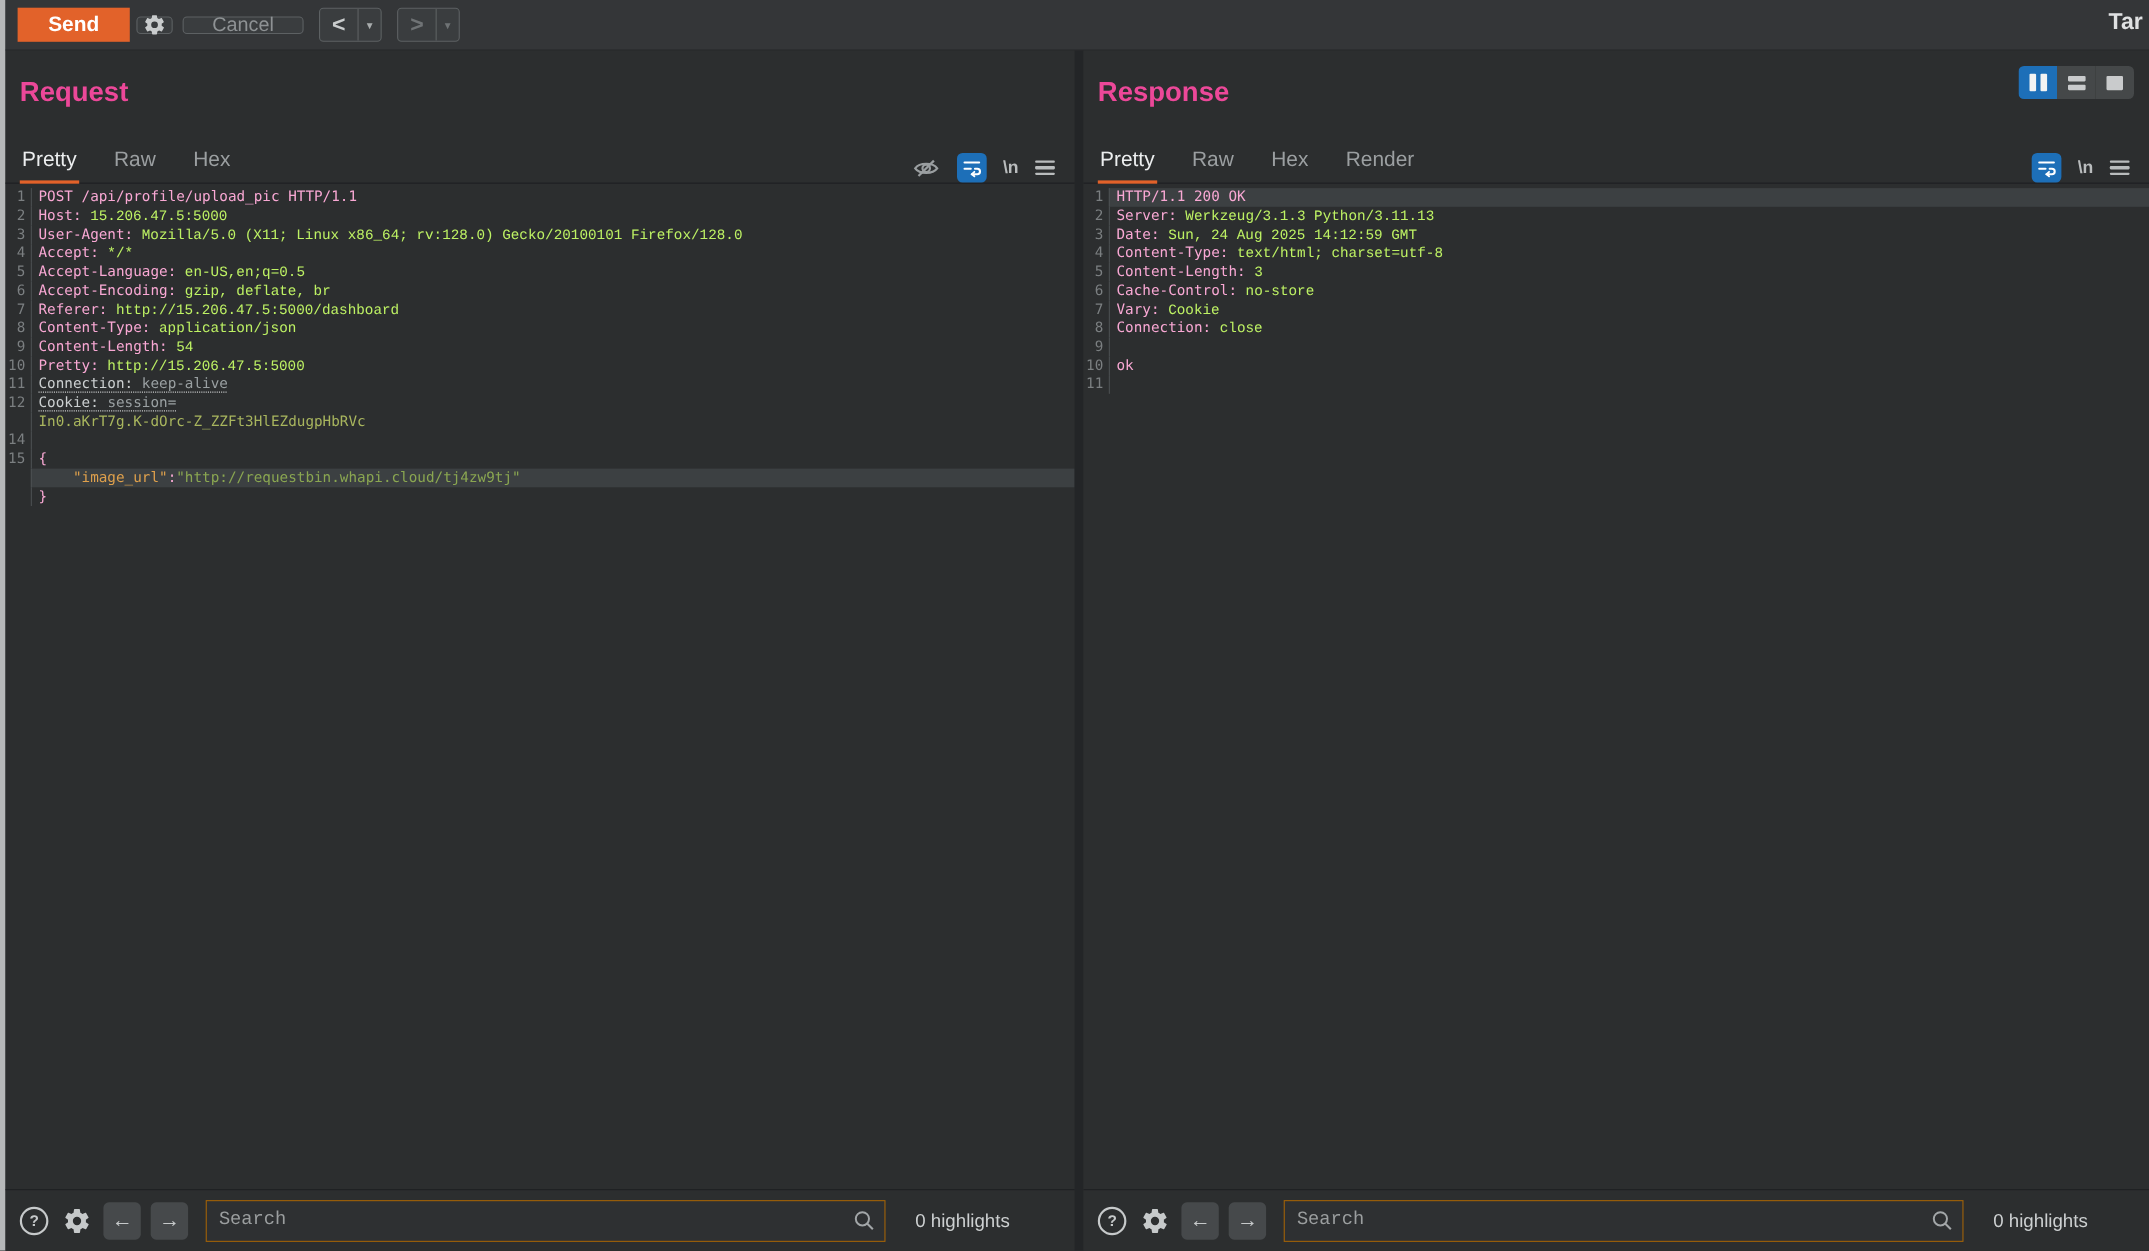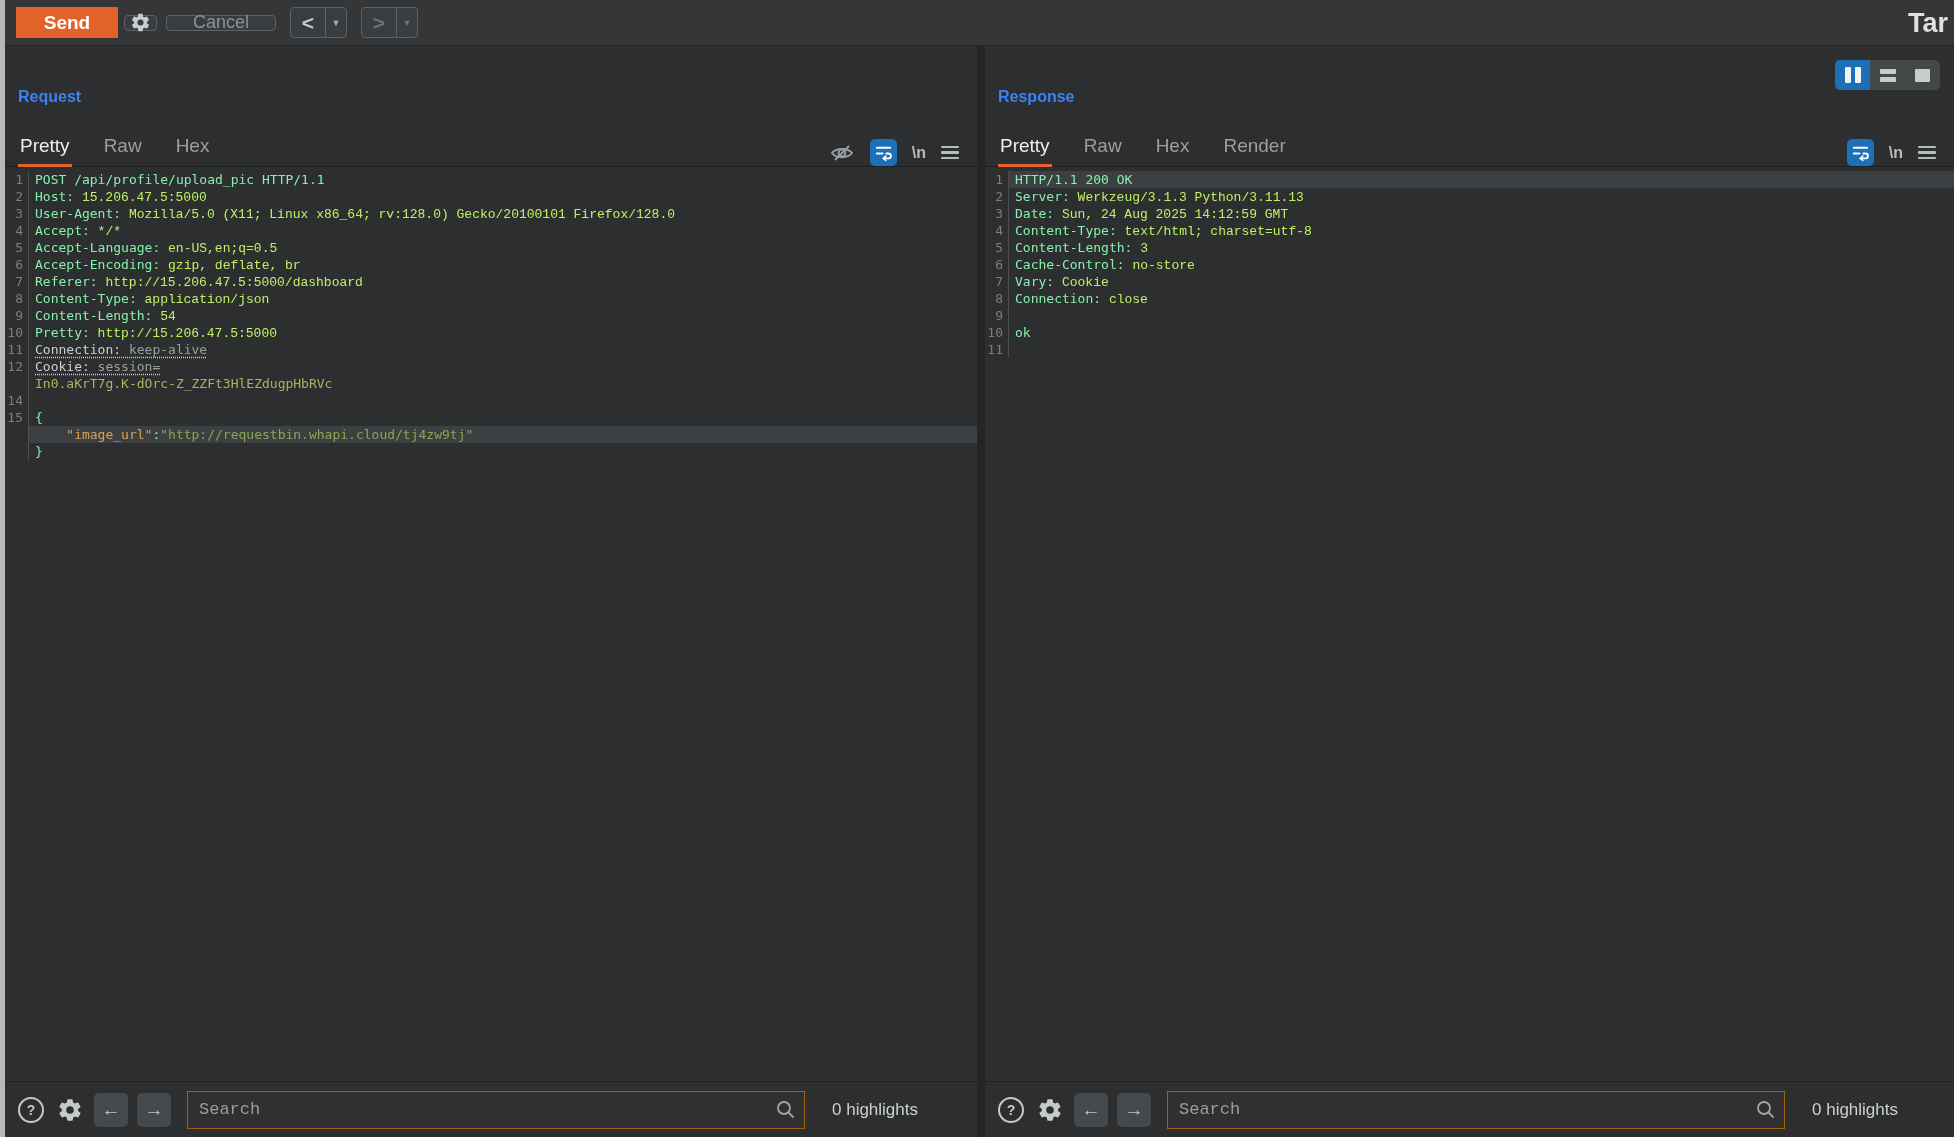--- a/index.html
+++ b/index.html
@@ -14,29 +14,29 @@
   .btn-send { width:102px; height:31px; background:#e2622a; color:#fff; font-weight:bold; font-size:19px; border:none; border-radius:0; display:flex; align-items:center; justify-content:center; cursor:pointer; }
   .btn-sq { height:16px; background:#3a3d3f; border:1px solid #5d6163; border-radius:4px; display:flex; align-items:center; justify-content:center; margin-left:6px; cursor:pointer; }
   .btn-gear-top { width:33px; }
   .btn-cancel { width:110px; margin-left:9px; color:#8e9294; font-size:18px; }
   .nav-group { display:flex; align-items:stretch; height:31px; background:#3a3d3f; border:1px solid #5d6163; border-radius:4px; margin-left:14px; overflow:hidden; }
   .nav-main { width:34px; display:flex; align-items:center; justify-content:center; cursor:pointer; }
   .nav-caret { width:21px; display:flex; align-items:center; justify-content:center; border-left:1px solid #5d6163; font-size:9px; color:#a8acad; cursor:pointer; }
   .nav-glyph { font-size:21px; font-weight:bold; color:#c9cccd; line-height:1; }
   .dim .nav-glyph { color:#6f7375; }
   .dim .nav-caret { color:#6f7375; }
-  .target-label { position:absolute; right:6px; top:8px; font-size:27px; font-weight:bold; color:#dfe1e2; white-space:nowrap; }
+  .target-label { position:absolute; right:6px; top:8px; font-size:21px; font-weight:bold; color:#dfe1e2; white-space:nowrap; }
 
   
   .panel { position:absolute; top:46px; height:1091px; background:#2c2e2f; }
   .panel-left { left:5px; width:972px; }
   .panel-right { left:985px; width:969px; }
   .panel-divider { position:absolute; left:977px; top:46px; width:8px; height:1091px; background:#232527; cursor:col-resize; }
 
-  .panel-title { position:absolute; left:13px; top:42px; font-size:16px; font-weight:bold; color:#3b82f6; }
+  .panel-title { position:absolute; left:13px; top:24px; font-size:25px; font-weight:bold; color:#ec4899; }
 
   .tabs-row { position:absolute; left:0; right:0; top:89px; height:32px; border-bottom:1px solid #1d1f21; display:flex; align-items:flex-end; padding-left:13px; }
   .tab { font-size:19px; color:#9b9fa1; padding:0 2px 7px 2px; margin-right:30px; cursor:pointer; border-bottom:3px solid transparent; margin-bottom:-1px; }
   .tab.active { color:#eceeef; border-bottom-color:#e2622a; }
 
   .editor-icons { position:absolute; right:18px; top:93px; display:flex; align-items:center; gap:15px; }
   .icon-btn { display:flex; align-items:center; justify-content:center; cursor:pointer; }
   .wrap-btn { width:27px; height:27px; background:#1d6fb8; border-radius:5px; }
   .nl-label { font-size:16px; color:#b9bcbd; font-weight:bold; }
   .burger { display:flex; flex-direction:column; gap:3px; }
@@ -50,21 +50,21 @@
   .lb-hbar { width:16px; height:5px; background:#c9cbcc; border-radius:1px; }
   .lb-hbars { display:flex; flex-direction:column; gap:3px; }
   .lb-sq { width:15px; height:13px; background:#c9cbcc; border-radius:1px; }
 
   
   .editor { position:absolute; left:0; right:0; top:121px; bottom:56px; overflow:hidden; font-family:"DejaVu Sans Mono", monospace; font-size:13px; line-height:17px; padding-top:4px; cursor:text; }
   .ed-line { display:flex; height:17px; }
   .ln { flex:none; width:23px; text-align:right; padding-right:5px; color:#7b7f81; }
   .lc { flex:1; white-space:pre; border-left:1px solid #4b4f51; padding-left:6px; }
   .ed-line.hl .lc { background:#3c4042; }
-  .seg-h { color:#86efac; }
+  .seg-h { color:#f9a8d4; }
   .seg-v { color:#bef264;font-family:Liberation Mono, monospace; }
   .seg-hu { color:#ccd0d1; text-decoration:underline dotted #c7c9ca; text-underline-offset:3px; }
   .seg-vu { color:#9aa0a2; text-decoration:underline dotted #c7c9ca; text-underline-offset:3px; }
   .seg-c { color:#a8b55e; }
   .seg-k { color:#dfa04c; }
   .seg-s { color:#8aa651; }
 
   
   .search-bar { position:absolute; left:0; right:0; bottom:0; height:56px; border-top:1px solid #1f2123; display:flex; align-items:center; padding:0 12px 0 11px; gap:9px; }
   .round-icon { width:30px; height:30px; display:flex; align-items:center; justify-content:center; cursor:pointer; }

